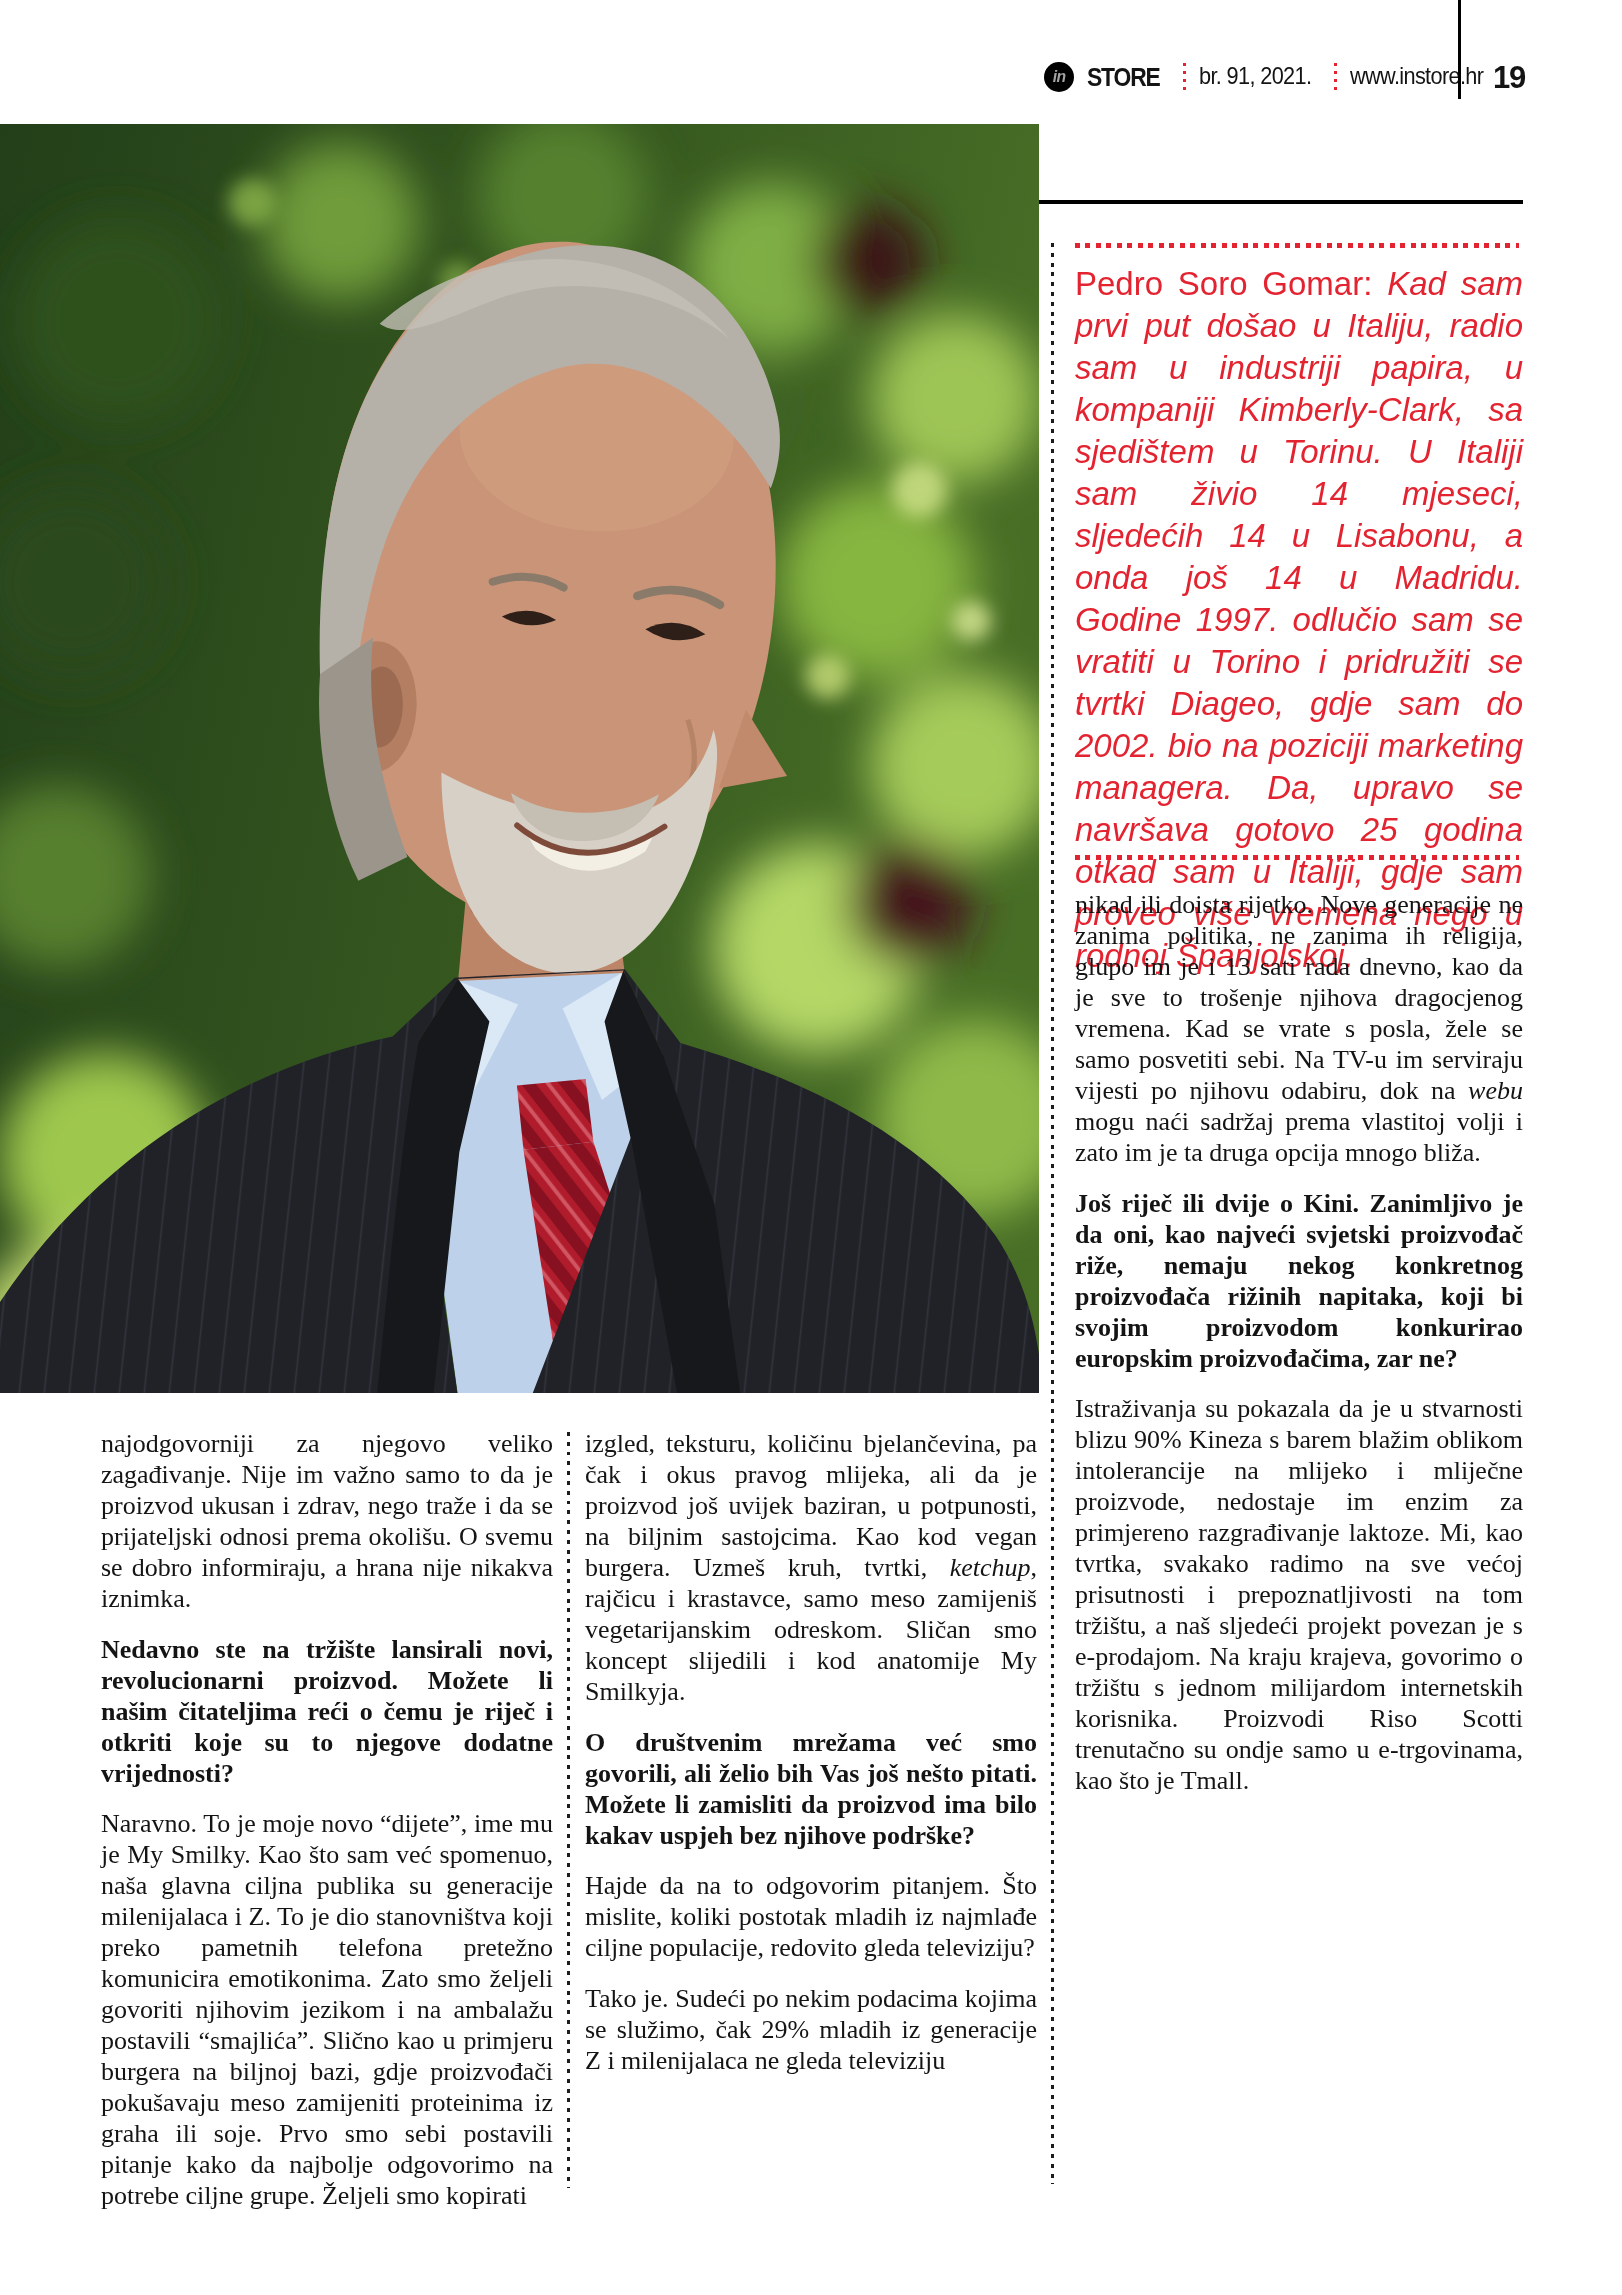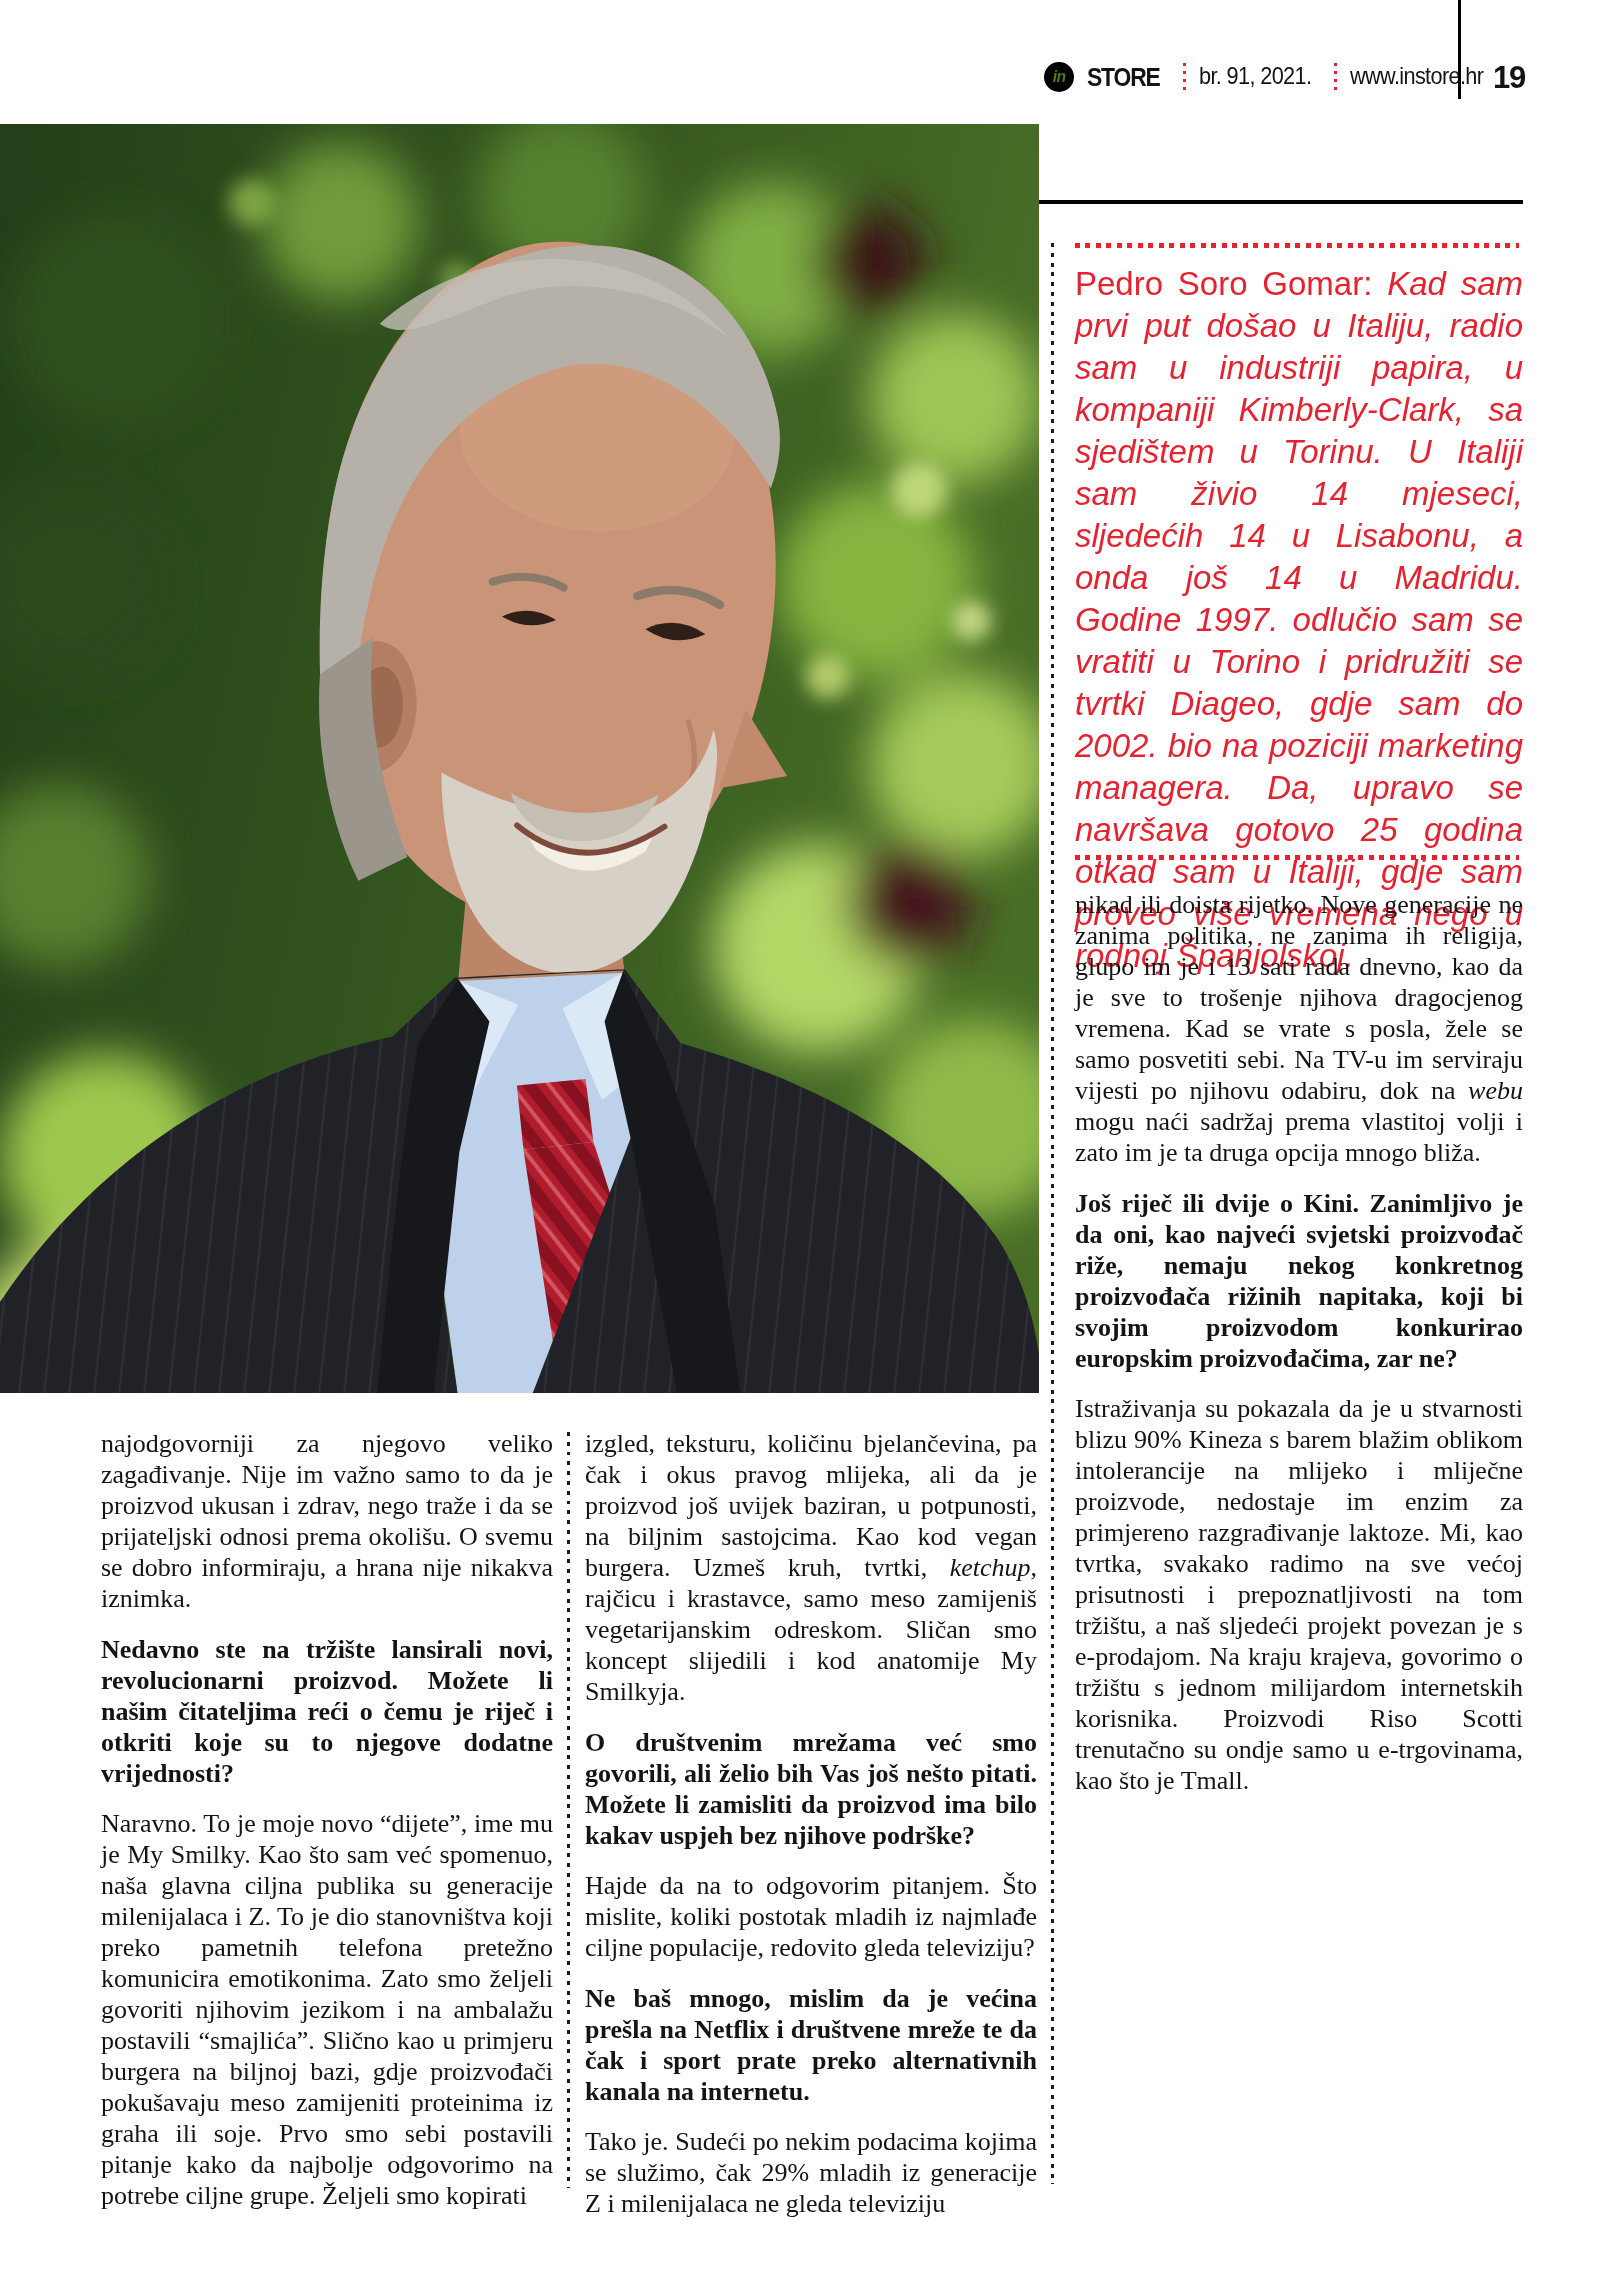--- a/index.html
+++ b/index.html
@@ -16,21 +16,21 @@
   .header{
     position:absolute;left:1044px;top:58px;height:38px;
     display:flex;align-items:center;gap:13px;
     font-family:"Liberation Sans", sans-serif;
   }
   .logo-circle{
     width:30px;height:30px;border-radius:50%;background:#000;
     display:flex;align-items:center;justify-content:center;flex:0 0 auto;
   }
   .logo-circle span{
-    color:#4d7c0f;font:italic 700 15.7px/1 "Liberation Sans",sans-serif;letter-spacing:-0.7px;
+    color:#a3a3a3;font:italic 700 15.7px/1 "Liberation Sans",sans-serif;letter-spacing:-0.7px;
   }
   .brand{font:700 26px/1 "Liberation Sans",sans-serif;letter-spacing:-1.3px;transform:scaleX(.88);transform-origin:left center;}
   .hdr-sep{width:3.3px;height:27.5px;background-image:repeating-linear-gradient(to bottom,var(--red) 0 3.3px,transparent 3.3px 7.9px);}
   .hdr-txt{font:400 23.6px/1 "Liberation Sans",sans-serif;letter-spacing:-0.7px;transform:scaleX(.92);transform-origin:left center;white-space:nowrap;}
   .hdr-line{position:absolute;left:1458px;top:0;width:3.3px;height:99px;background:#000;}
   .page-num{position:absolute;left:1493px;top:62px;font:700 31px/1 "Liberation Sans",sans-serif;letter-spacing:-1.3px;}
   
   .photo{position:absolute;left:0;top:124px;width:1039px;height:1269px;overflow:hidden;}
   .photo svg{display:block;width:100%;height:100%;}
   
@@ -187,21 +187,20 @@
 
 <div class="col col-left">
     <p><span>najodgovorniji za njegovo veliko zagađivanje. Nije im važno samo to da je proizvod ukusan i zdrav, nego traže i da se prijateljski odnosi prema okolišu. O svemu se dobro informiraju, a hrana nije nikakva iznimka.</span></p>
     <p class="bold"><span>Nedavno ste na tržište lansirali novi, revolucionarni proizvod. Možete li našim čitateljima reći o čemu je riječ i otkriti koje su to njegove dodatne vrijednosti?</span></p>
     <p><span>Naravno. To je moje novo “dijete”, ime mu je My Smilky. Kao što sam već spomenuo, naša glavna ciljna publika su generacije milenijalaca i Z. To je dio stanovništva koji preko pametnih telefona pretežno komunicira emotikonima. Zato smo željeli govoriti njihovim jezikom i na ambalažu postavili “smajlića”. Slično kao u primjeru burgera na biljnoj bazi, gdje proizvođači pokušavaju meso zamijeniti proteinima iz graha ili soje. Prvo smo sebi postavili pitanje kako da najbolje odgovorimo na potrebe ciljne grupe. Željeli smo kopirati</span></p>
   </div>
 <div class="col col-mid">
     <p><span>izgled, teksturu, količinu bjelančevina, pa čak i okus pravog mlijeka, ali da je proizvod još uvijek baziran, u potpunosti, na biljnim sastojcima. Kao kod vegan burgera. Uzmeš kruh, tvrtki, </span><span class="i">ketchup</span><span>, rajčicu i krastavce, samo meso zamijeniš vegetarijanskim odreskom. Sličan smo koncept slijedili i kod anatomije My Smilkyja.</span></p>
     <p class="bold"><span>O društvenim mrežama već smo govorili, ali želio bih Vas još nešto pitati. Možete li zamisliti da proizvod ima bilo kakav uspjeh bez njihove podrške?</span></p>
     <p><span>Hajde da na to odgovorim pitanjem. Što mislite, koliki postotak mladih iz najmlađe ciljne populacije, redovito gleda televiziju?</span></p>
-    <p class="bold"><span>Ne baš mnogo, mislim da je većina prešla na Netflix i društvene mreže te da čak i sport prate preko alternativnih kanala na internetu.</span></p>
     <p><span>Tako je. Sudeći po nekim podacima kojima se služimo, čak 29% mladih iz generacije Z i milenijalaca ne gleda televiziju</span></p>
   </div>
 <div class="col col-right">
     <p><span>nikad ili doista rijetko. Nove generacije ne zanima politika, ne zanima ih religija, glupo im je i 13 sati rada dnevno, kao da je sve to trošenje njihova dragocjenog vremena. Kad se vrate s posla, žele se samo posvetiti sebi. Na TV-u im serviraju vijesti po njihovu odabiru, dok na </span><span class="i">webu</span><span> mogu naći sadržaj prema vlastitoj volji i zato im je ta druga opcija mnogo bliža.</span></p>
     <p class="bold"><span>Još riječ ili dvije o Kini. Zanimljivo je da oni, kao najveći svjetski proizvođač riže, nemaju nekog konkretnog proizvođača rižinih napitaka, koji bi svojim proizvodom konkurirao europskim proizvođačima, zar ne?</span></p>
     <p><span>Istraživanja su pokazala da je u stvarnosti blizu 90% Kineza s barem blažim oblikom intolerancije na mlijeko i mliječne proizvode, nedostaje im enzim za primjereno razgrađivanje laktoze. Mi, kao tvrtka, svakako radimo na sve većoj prisutnosti i prepoznatljivosti na tom tržištu, a naš sljedeći projekt povezan je s e-prodajom. Na kraju krajeva, govorimo o tržištu s jednom milijardom internetskih korisnika. Proizvodi Riso Scotti trenutačno su ondje samo u e-trgovinama, kao što je Tmall.</span></p>
   </div>
 
 
 </body></html>

